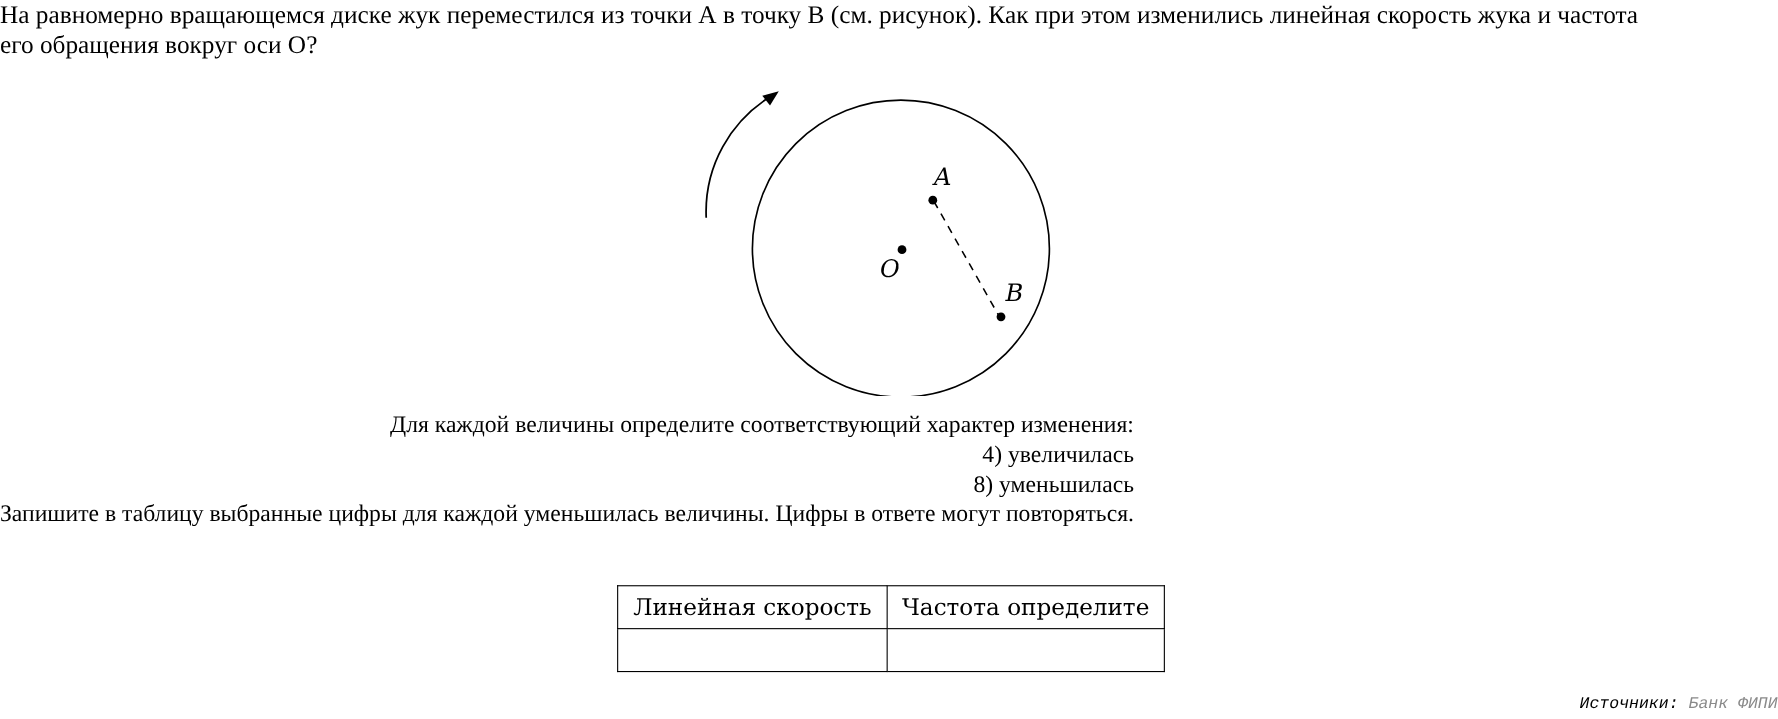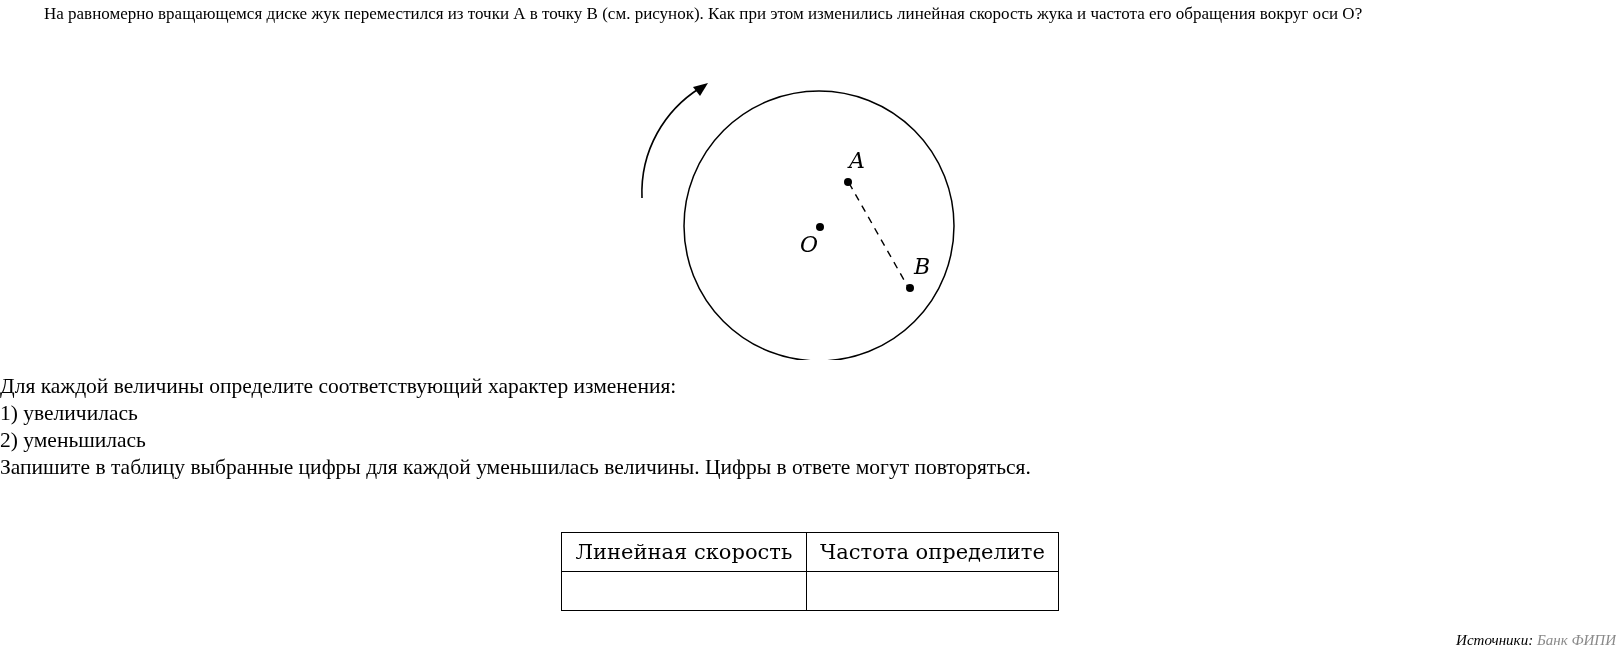--- a/index.html
+++ b/index.html
@@ -1,25 +1,25 @@
 <!DOCTYPE html>
 <html><head>
 <meta charset="utf-8">
 <style>
   html, body { margin:0; padding:0; background:#fff; }
   body { width:1616px; height:654px; position:relative; overflow:hidden; color:#000; }
-  .question { position:absolute; left:0; top:0; width:1500px; font-family:"Liberation Serif", serif; font-size:17px; line-height:27px;margin-left:44px; }
+  .question { position:absolute; left:0; top:0; width:1500px; font-family:"Liberation Serif", serif; font-size:23px; line-height:27px; }
   .figure { position:absolute; left:600px; top:70px; width:360px; height:290px; }
   .task { position:absolute; left:0; top:373px; font-family:"Liberation Serif", serif; font-size:21.5px; line-height:27px; }
-  .task div { white-space:nowrap; }
+  .task div { white-space:nowrap;text-align:right; }
   table.answer { position:absolute; left:561px; top:532px; border-collapse:collapse; font-family:"DejaVu Serif", serif; font-size:21px;border-radius:23px; }
   table.answer td { border:1.3px solid #000; padding:0 13px; height:38px; text-align:center; white-space:nowrap; }
   table.answer td.c1 { width:218px; }
   table.answer td.c2 { width:222px; }
-  .sources { position:absolute; right:0; top:632px; font-family:Liberation Serif, serif; font-style:italic; font-size:15px; white-space:nowrap;text-align:right; }
+  .sources { position:absolute; right:0; top:632px; font-family:Liberation Mono, monospace; font-style:italic; font-size:15px; white-space:nowrap;text-align:right; }
   .sources .src-link { color:#8a8a8a; }
 </style>
 </head>
 <body>
 
 <div class="question">На равномерно вращающемся диске жук переместился из точки А в точку В (см. рисунок). Как при этом изменились линейная скорость жука и частота его обращения вокруг оси О?</div>
 
 <svg class="figure" viewBox="600 70 360 290" xmlns="http://www.w3.org/2000/svg">
   <path d="M642 198 C 640 150, 665 110, 700 88" fill="none" stroke="#000" stroke-width="1.6"></path>
   <polygon points="708,83 693,87 700,96" fill="#000"></polygon>
@@ -28,22 +28,22 @@
   <circle cx="848" cy="182" r="4" fill="#000"></circle>
   <circle cx="820" cy="227" r="4" fill="#000"></circle>
   <circle cx="910" cy="288" r="4" fill="#000"></circle>
   <text x="849" y="168" font-family="DejaVu Serif, serif" font-style="italic" font-size="22">A</text>
   <text x="800" y="252" font-family="DejaVu Serif, serif" font-style="italic" font-size="22">O</text>
   <text x="914" y="274" font-family="DejaVu Serif, serif" font-style="italic" font-size="22">B</text>
 </svg>
 
 <div class="task">
   <div>Для каждой величины определите соответствующий характер изменения:</div>
-  <div>1) увеличилась</div>
-  <div>2) уменьшилась</div>
+  <div>4) увеличилась</div>
+  <div>8) уменьшилась</div>
   <div>Запишите в таблицу выбранные цифры для каждой уменьшилась величины. Цифры в ответе могут повторяться.</div>
 </div>
 
 <table class="answer">
   <tbody>
       <tr>
     <td class="c1">Линейная скорость</td>
     <td class="c2">Частота определите</td>
   </tr>
   <tr>

